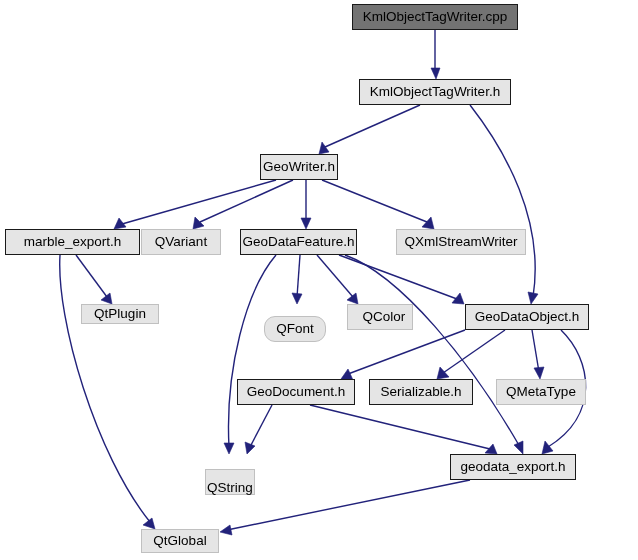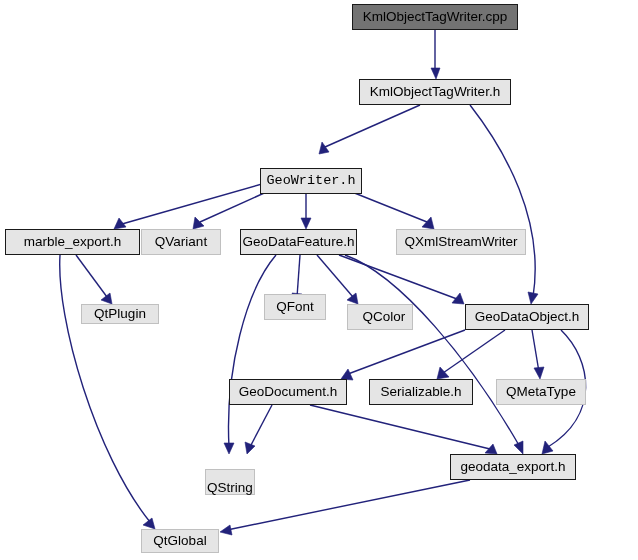--- a/index.html
+++ b/index.html
@@ -147,48 +147,48 @@
         <polygon class="edge-head" points="220,532 230,525 232,535" fill="#22227a" stroke="#22227a" stroke-width="5" stroke-linejoin="round"></polygon>
       </g>
     </svg>
   <div id="nodes-layer">
       <div class="gnode current" style="left: 352px; top: 4px; width: 166px; height: 26px;">
         <span class="gnode-label">KmlObjectTagWriter.cpp</span>
       </div>
       <div class="gnode strong" style="left: 359px; top: 79px; width: 152px; height: 26px;">
         <span class="gnode-label">KmlObjectTagWriter.h</span>
       </div>
-      <div class="gnode strong" style="left: 260px; top: 168px; width: 102px; height: 26px; font-family: Liberation Mono, monospace;">
+      <div class="gnode strong" style="left: 260px; top: 154px; width: 78px; height: 26px;">
         <span class="gnode-label">GeoWriter.h</span>
       </div>
       <div class="gnode strong" style="left: 5px; top: 229px; width: 135px; height: 26px;">
         <span class="gnode-label">marble_export.h</span>
       </div>
       <div class="gnode" style="left: 141px; top: 229px; width: 80px; height: 26px;">
         <span class="gnode-label">QVariant</span>
       </div>
       <div class="gnode strong" style="left: 240px; top: 229px; width: 117px; height: 26px;">
         <span class="gnode-label">GeoDataFeature.h</span>
       </div>
       <div class="gnode" style="left: 396px; top: 229px; width: 130px; height: 26px;">
         <span class="gnode-label">QXmlStreamWriter</span>
       </div>
       <div class="gnode" style="left: 81px; top: 304px; width: 78px; height: 20px;">
         <span class="gnode-label">QtPlugin</span>
       </div>
-      <div class="gnode" style="left: 264px; top: 294px; width: 62px; height: 26px;">
+      <div class="gnode" style="left: 264px; top: 316px; width: 62px; height: 26px; border-radius: 11px;">
         <span class="gnode-label">QFont</span>
       </div>
       <div class="gnode" style="left: 347px; top: 304px; width: 66px; height: 26px; padding-left: 8px;">
         <span class="gnode-label">QColor</span>
       </div>
       <div class="gnode strong" style="left: 465px; top: 304px; width: 124px; height: 26px;">
         <span class="gnode-label">GeoDataObject.h</span>
       </div>
-      <div class="gnode strong" style="left: 229px; top: 379px; width: 118px; height: 26px;">
+      <div class="gnode strong" style="left: 237px; top: 379px; width: 118px; height: 26px;">
         <span class="gnode-label">GeoDocument.h</span>
       </div>
       <div class="gnode strong" style="left: 369px; top: 379px; width: 104px; height: 26px;">
         <span class="gnode-label">Serializable.h</span>
       </div>
       <div class="gnode" style="left: 496px; top: 379px; width: 90px; height: 26px;">
         <span class="gnode-label">QMetaType</span>
       </div>
       <div class="gnode" style="left: 205px; top: 469px; width: 50px; height: 26px; align-items: flex-end;">
         <span class="gnode-label">QString</span>

